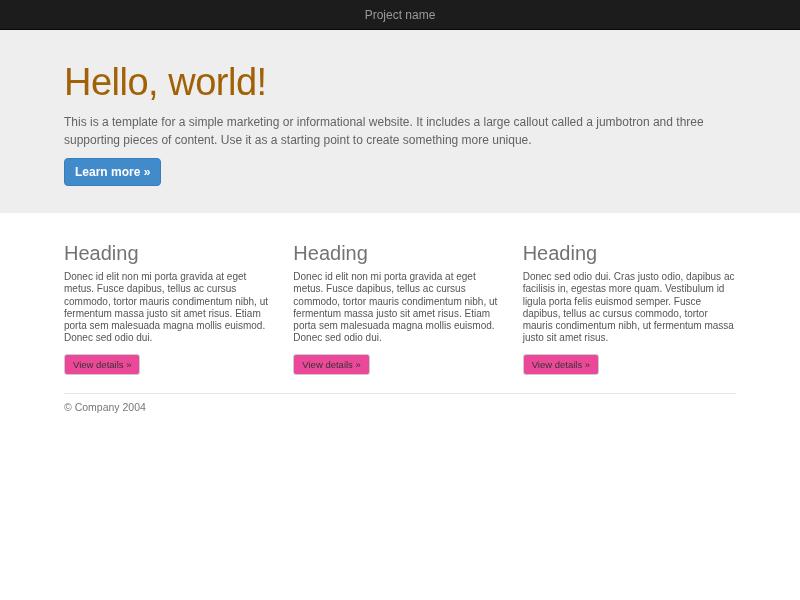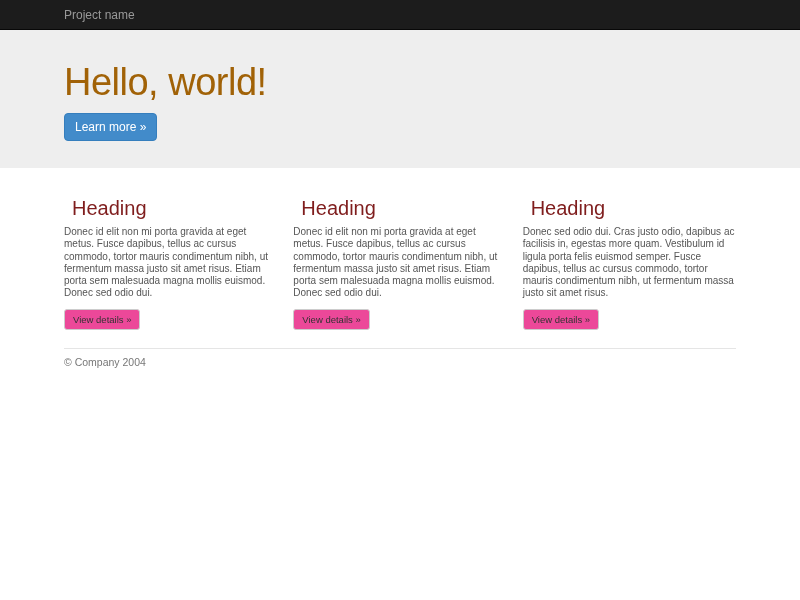--- a/index.html
+++ b/index.html
@@ -15,21 +15,21 @@
   
   .navbar {
     height: 30px;
     background: #1c1c1c;
     border-bottom: 1px solid #080808;
   }
   .navbar-inner {
     height: 100%;
     display: flex;
     align-items: center;
-    justify-content: space-between;
+    justify-content: center;
   }
   .brand {
     color: #999;
     font-size: 12px;
     cursor: pointer;
   }
   .nav-form {
     display: flex;
     align-items: center;
     gap: 4px;
@@ -81,40 +81,40 @@
   }
   .jumbotron p {
     margin: 0 0 9px;
     font-size: 12px;
     line-height: 18px;
     color: #636363;
   }
   .btn-primary {
     padding: 6px 10px;
     font-size: 12px;
-    font-weight: normal;
+    font-weight: bold;
     color: #fff;
     background: #428bca;
     border: 1px solid #357ebd;
     border-radius: 4px;
   }
 
   
   .row {
     display: flex;
     gap: 16px;
     margin-top: 29px;
   }
   .col { flex: 1; min-width: 0; }
   .col h2 {
-    margin: 0 8px 7px;
+    margin: 0 0 7px;
     font-size: 20px;
     line-height: 1.12;
     font-weight: 500;
-    color: #7f1d1d;
+    color: #737373;
   }
   .col p {
     margin: 4px 0 9px;
     font-size: 10px;
     line-height: 12.3px;
     color: #555;
   }
   .btn-default {
     padding: 4px 8px;
     font-size: 9.5px;
@@ -141,20 +141,21 @@
 
 <nav class="navbar">
   <div class="container navbar-inner">
     <span class="brand">Project name</span>
   </div>
 </nav>
 
 <section class="jumbotron">
   <div class="container">
     <h1>Hello, world!</h1>
+    <p>This is a template for a simple marketing or informational website. It includes a large callout called a jumbotron and three supporting pieces of content. Use it as a starting point to create something more unique.</p>
     <button class="btn btn-primary">Learn more »</button>
   </div>
 </section>
 
 <main class="container">
   <div class="row">
 
     <div class="col">
       <h2>Heading</h2>
       <p>Donec id elit non mi porta gravida at eget metus. Fusce dapibus, tellus ac cursus commodo, tortor mauris condimentum nibh, ut fermentum massa justo sit amet risus. Etiam porta sem malesuada magna mollis euismod. Donec sed odio dui.</p>

